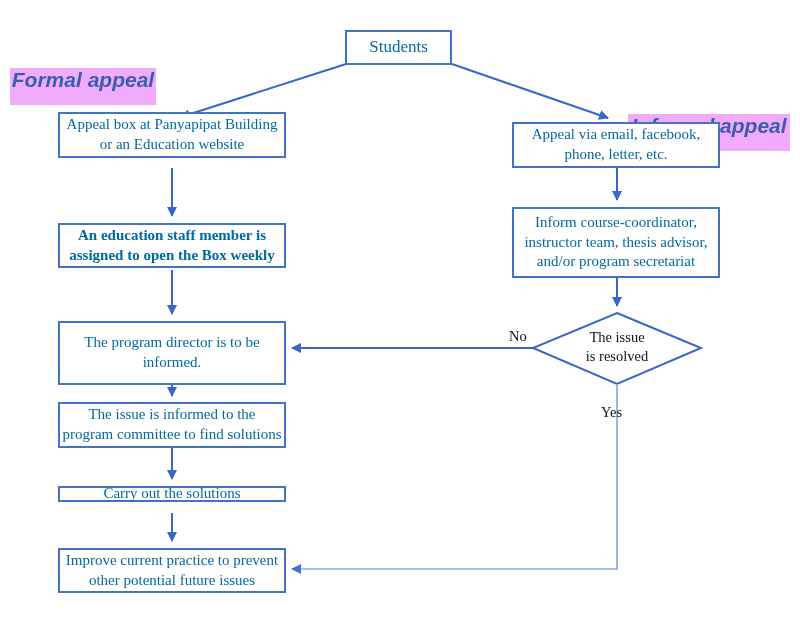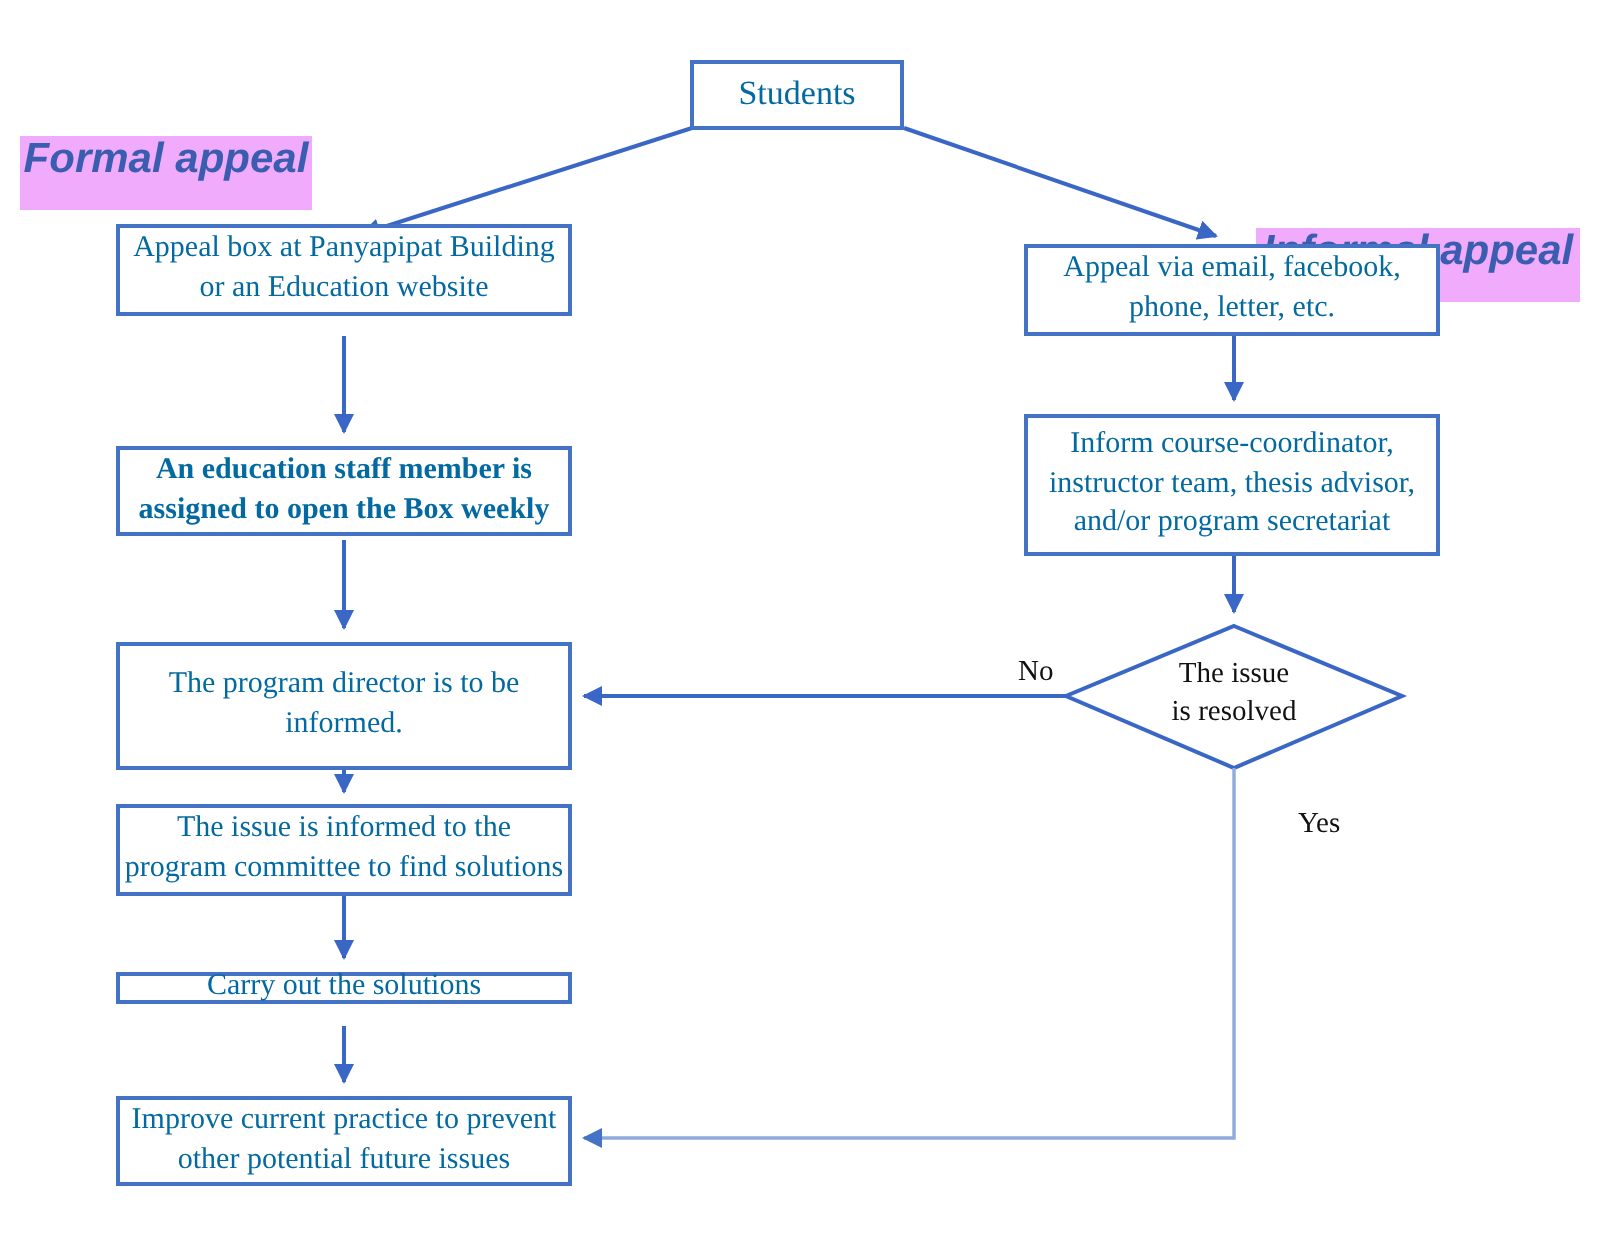--- a/index.html
+++ b/index.html
@@ -121,15 +121,15 @@
   <div class="node" style="left:512px;top:207px;width:208px;height:71px;">
     <span>Inform course-coordinator,
 instructor team, thesis advisor,
 and/or program secretariat</span>
   </div>
 
   <div class="diamond-text" style="left:547px;top:328px;width:140px;">The issue
 is resolved</div>
 
   <div class="edge-label" style="left:494px;top:328px;margin-left:15px;">No</div>
-  <div class="edge-label" style="left:649px;top:404px;">Yes</div>
+  <div class="edge-label" style="left:601px;top:404px;">Yes</div>
 
 </div>
 
 </body></html>

